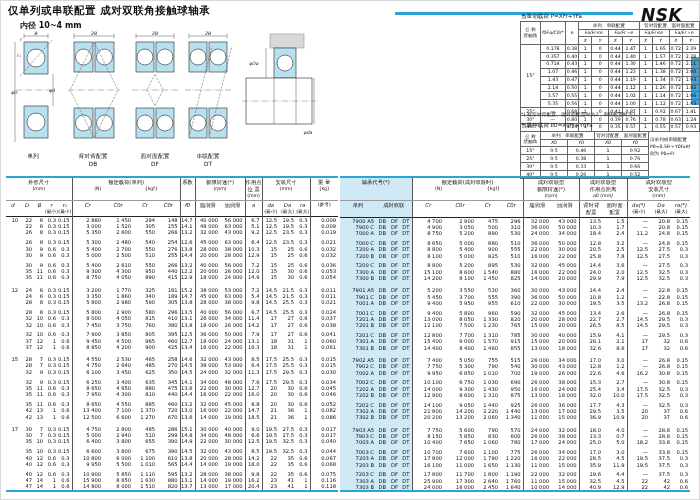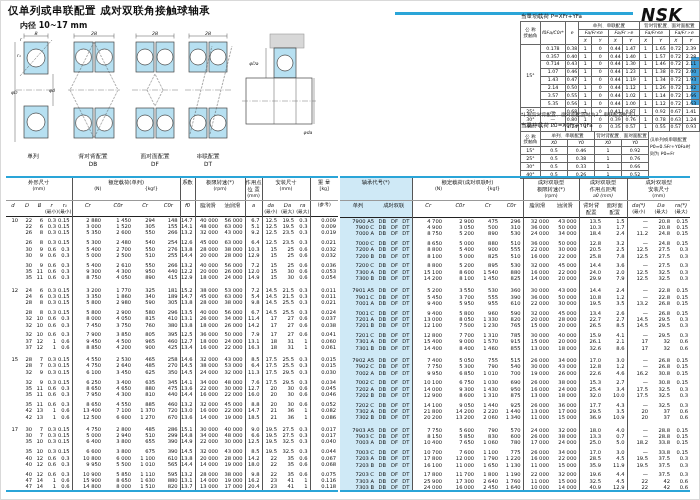--- a/index.html
+++ b/index.html
@@ -44,21 +44,21 @@
   .formula{position:absolute;font-size:5.6px;color:#111;white-space:nowrap;}
   table.small{position:absolute;border-collapse:collapse;table-layout:fixed;}
   table.small th,table.small td{border:.5px solid #666;font-size:4.6px;font-weight:normal;line-height:1.25;padding:.5px 1px;text-align:center;white-space:nowrap;color:#111;}
   table.small td{font-size:4.7px;}
   #static-note{left:650px;top:137px;width:48px;font-size:4.6px;line-height:1.5;white-space:normal;}
 </style>
 </head>
 <body>
 
 <div class="abs" id="page-title">仅单列或串联配置  成对双联角接触球轴承</div>
-<div class="abs" id="page-sub">内径  10~17 mm</div>
+<div class="abs" id="page-sub">内径  10~4 mm</div>
 <div class="abs" id="toprule"></div>
 <div class="abs" id="brand">NSK</div>
 <div class="abs" id="side-tab"></div>
 
 <svg class="abs" style="left:10px;top:30px;" width="48" height="120" viewBox="0 0 48 120">
   <line class="dim" x1="14" y1="6" x2="38" y2="6"></line>
     <line class="dim" x1="14" y1="3.5" x2="14" y2="8.5"></line>
     <line class="dim" x1="38" y1="3.5" x2="38" y2="8.5"></line>
   <text x="26" y="4.6" text-anchor="middle">B</text>
   <line class="dim" x1="5" y1="12" x2="5" y2="112"></line>

